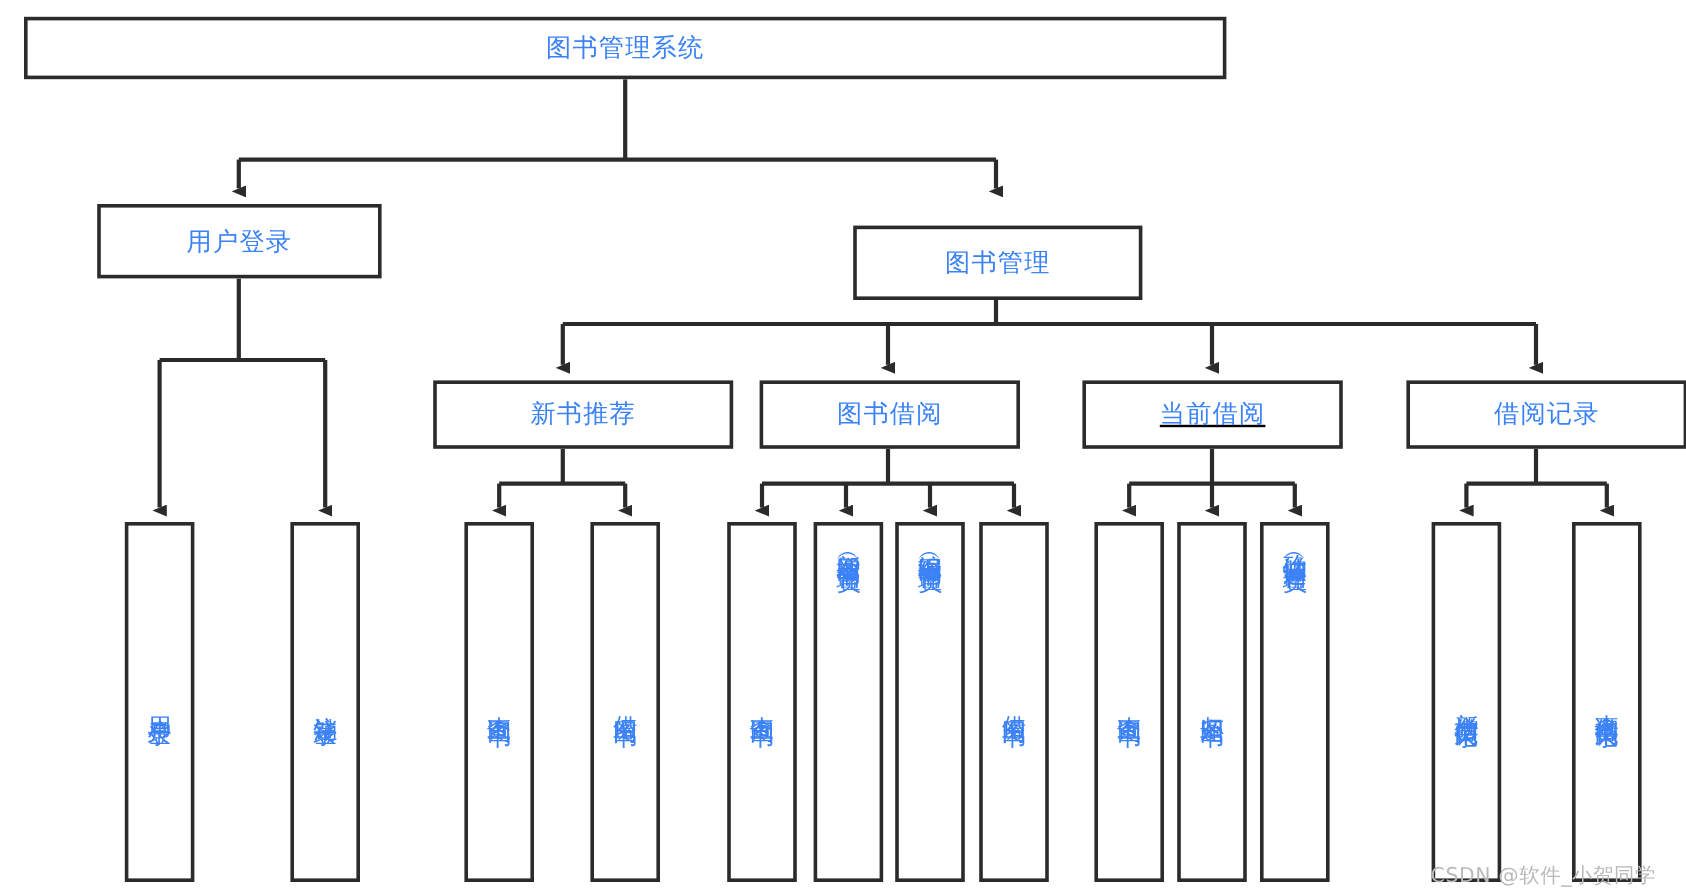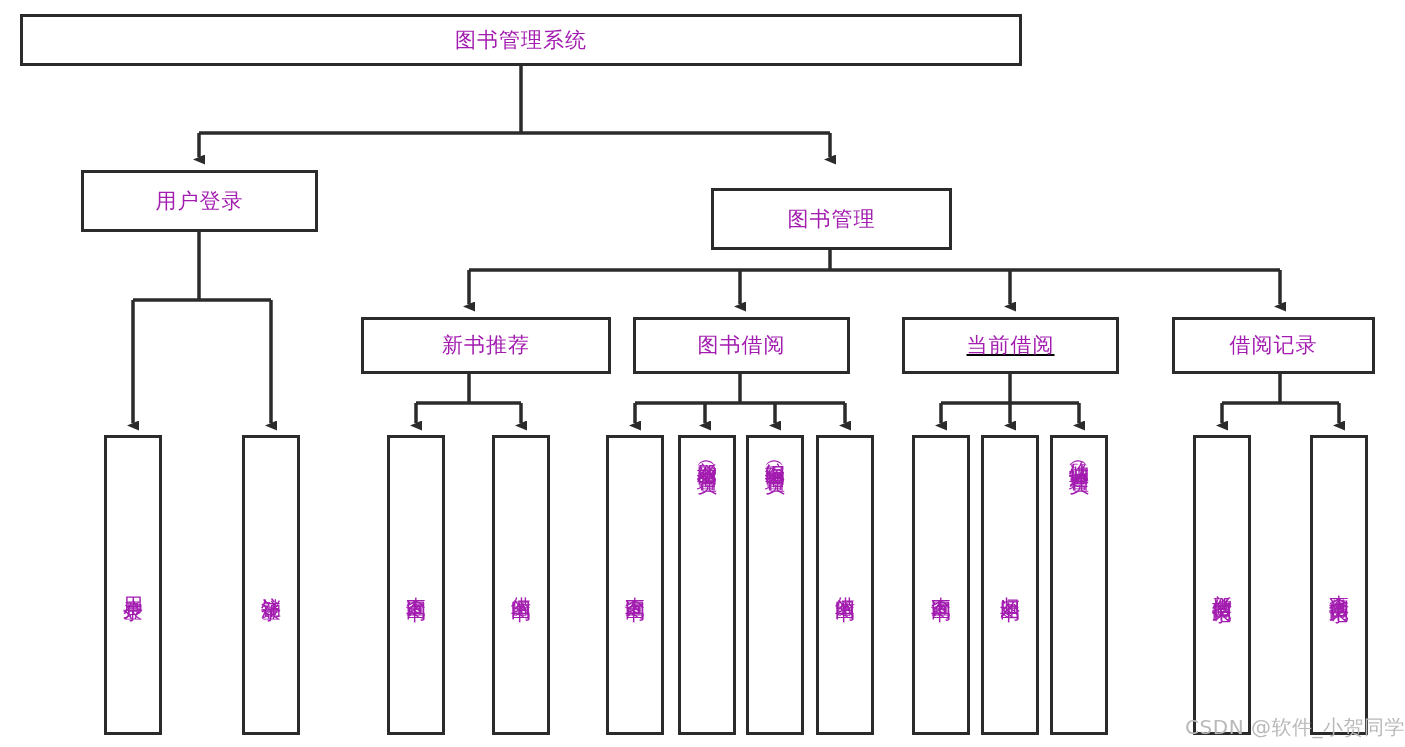--- a/index.html
+++ b/index.html
@@ -24,21 +24,21 @@
   .node-box {
     position: absolute;
     box-sizing: border-box;
     background: #ffffff;
     border: 3px solid #2b2b2b;
     display: flex;
     align-items: center;
     justify-content: center;
   }
   .node-label {
-    color: #a21caf;
+    color: #3b82f6;
     font-size: 21px;
     line-height: 1.15;
     letter-spacing: 1px;
     white-space: nowrap;
     text-align: center;
   }
   .node-box.vertical {
     align-items: flex-start;
     padding-top: 8px;
   }
@@ -57,24 +57,24 @@
   #connector-layer {
     position: absolute;
     left: 0;
     top: 0;
     width: 1405px;
     height: 747px;
     pointer-events: none;
   }
   #watermark {
     position: absolute;
-    right: 0;
+    right: 25px;
     bottom: 6px;
     color: #b9b9b9;
-    font-size: 20px;
+    font-size: 17px;
     letter-spacing: 0.5px;
     white-space: nowrap;
   }
 </style>
 </head>
 <body>
 
 <div id="diagram-root">
 
   <svg id="connector-layer" viewBox="0 0 1405 747" width="1405" height="747" xmlns="http://www.w3.org/2000/svg">
@@ -144,21 +144,21 @@
   </div>
 
   <div class="node-box" style="left:633px; top:317px; width:217px; height:57px;">
     <span class="node-label">图书借阅</span>
   </div>
 
   <div class="node-box" style="left:902px; top:317px; width:217px; height:57px;text-decoration:underline;">
     <span class="node-label">当前借阅</span>
   </div>
 
-  <div class="node-box" style="left:1172px; top:317px; width:203px; height:57px;">
+  <div class="node-box" style="left:1172px; top:317px; width:234px; height:57px;">
     <span class="node-label">借阅记录</span>
   </div>
 
   <div class="node-box vertical centered" style="left:104px; top:435px; width:58px; height:300px;">
     <span class="node-label">用户登录</span>
   </div>
 
   <div class="node-box vertical centered" style="left:242px; top:435px; width:58px; height:300px;">
     <span class="node-label">注销登录</span>
   </div>

